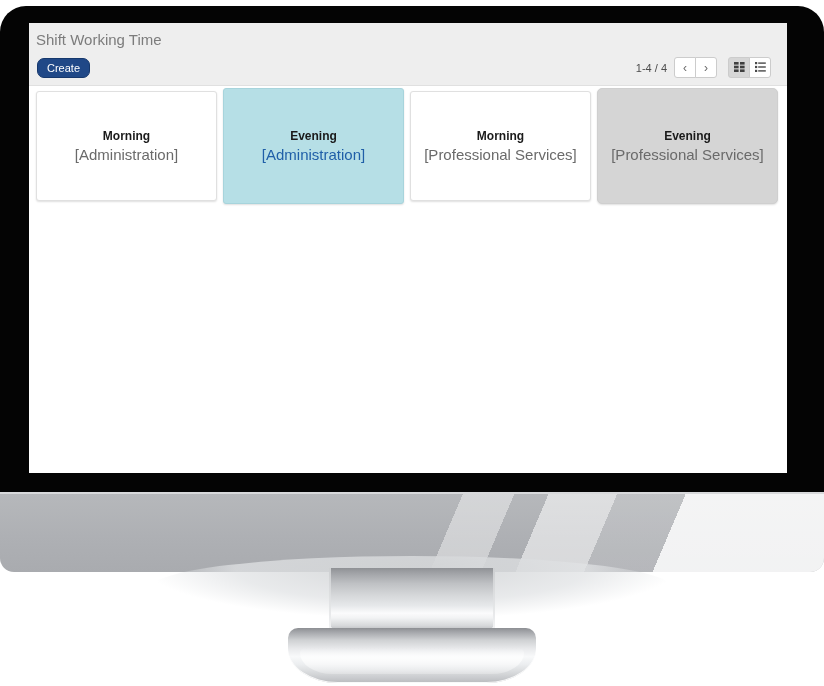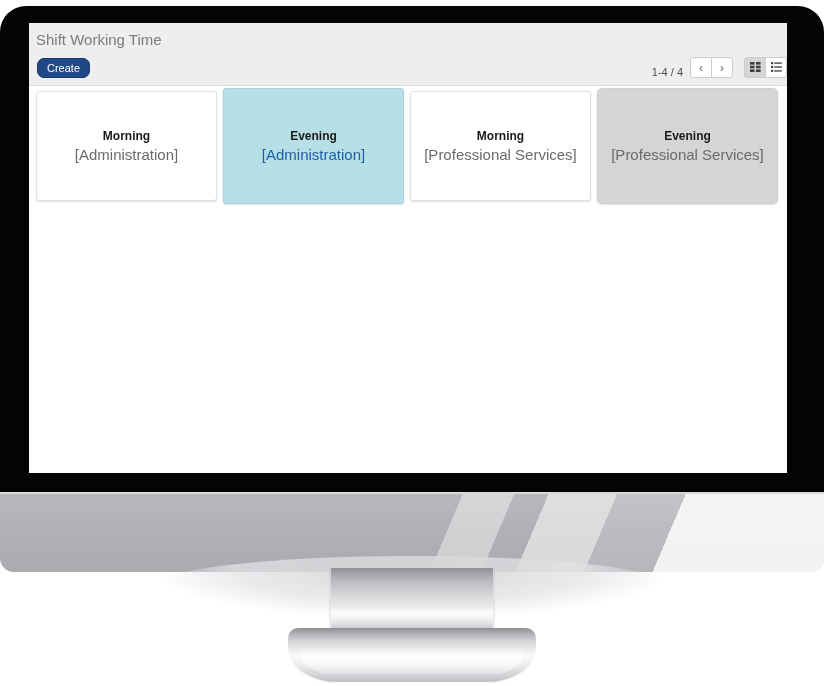--- a/index.html
+++ b/index.html
@@ -178,23 +178,23 @@
     font-size: 11px;
     color: #fff;
     background: #204887;
     border: 1px solid #16386d;
     border-radius: 7px;
     cursor: pointer;
     font-family: "Liberation Sans", sans-serif;
   }
   .pager-zone {
     position: absolute;
-    right: 8px; top: 0px;
-    display: flex;
-    align-items: flex-end;
+    right: 24px; top: 0px;
+    display: flex;
+    align-items: center;
     gap: 7px;
   }
   .pager-count {
     font-size: 11px;
     color: #4c4c4c;
     white-space: nowrap;
   }
   .btn-group {
     display: flex;
   }

